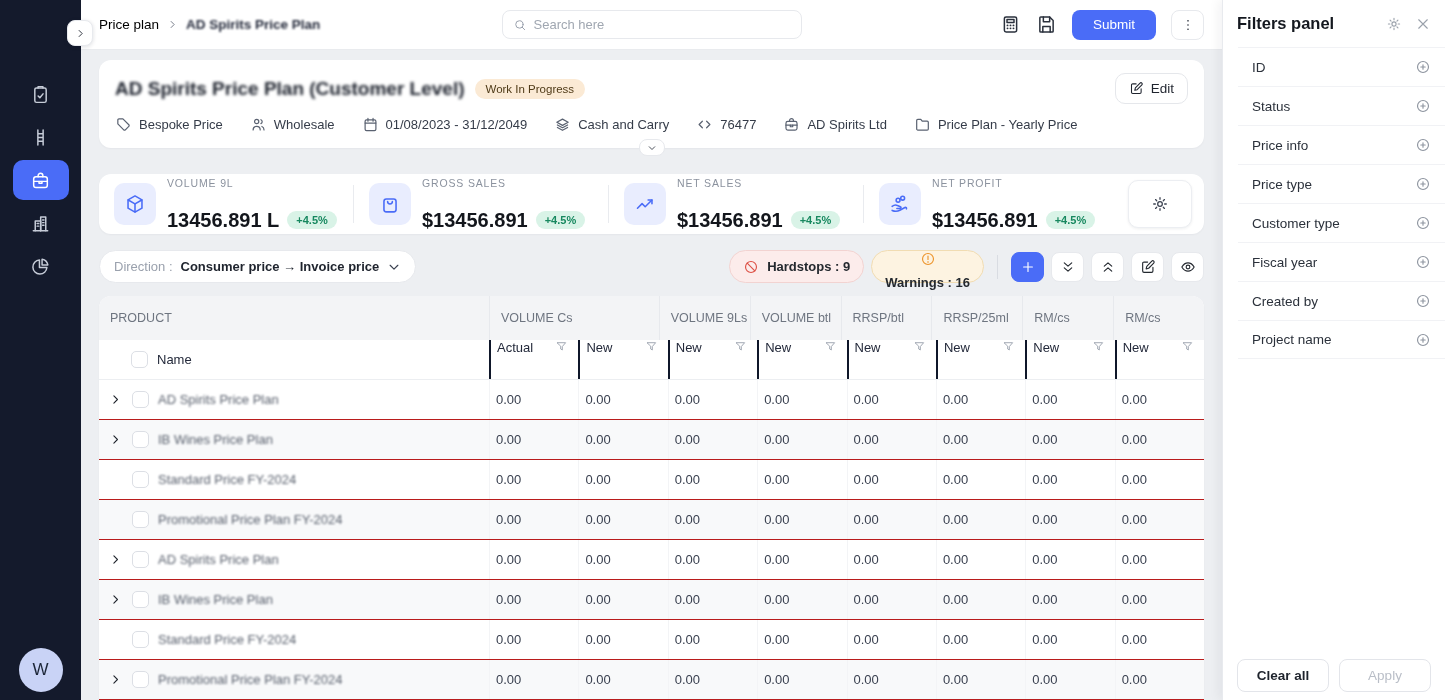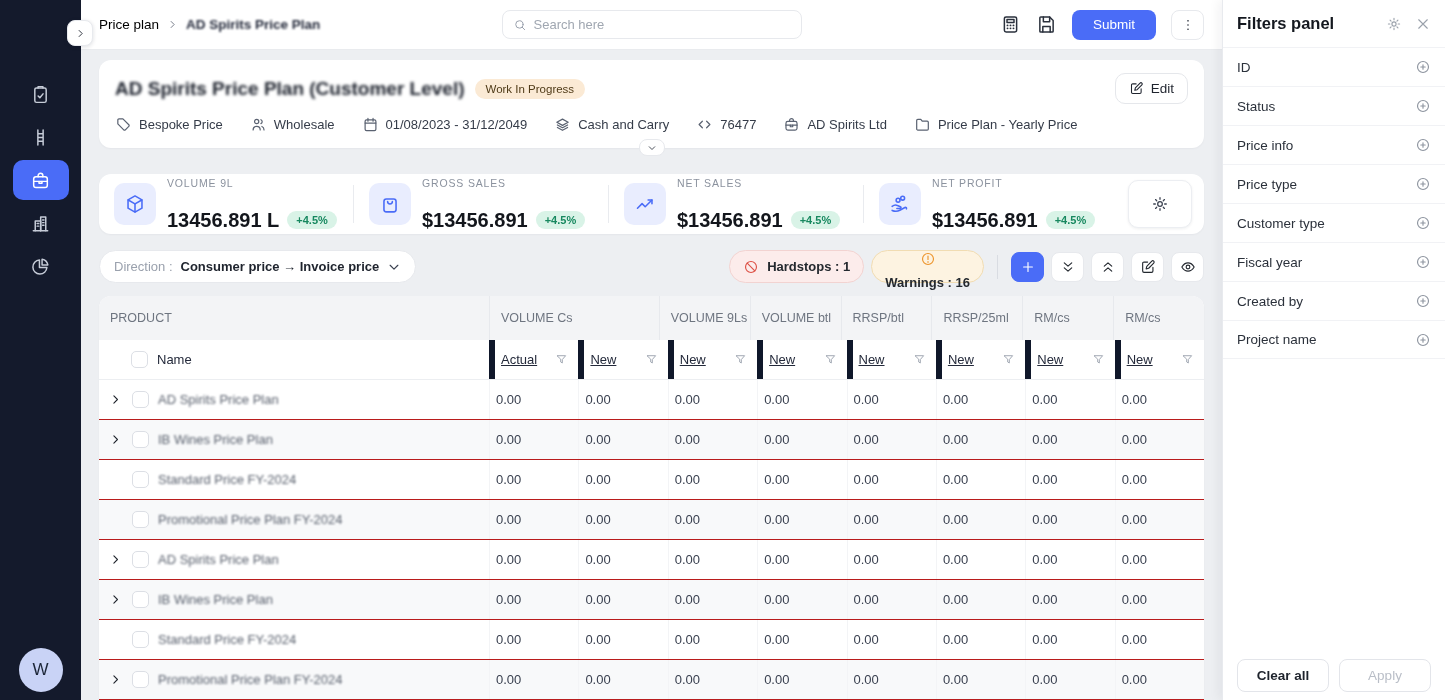--- a/index.html
+++ b/index.html
@@ -80,38 +80,38 @@
   .sq-btn .ic { width:16px; height:16px; }
   .sq-btn.blue { background:#4A6CF7; border-color:#4A6CF7; color:#fff; }
 
   
   .table-card { margin-top:13px; border-radius:12px 12px 0 0; overflow:hidden; box-shadow:0 1px 2px rgba(16,24,40,.04); background:#fff; }
   .tg-row { display:flex; background:#F3F4F6; height:44px; align-items:center; color:#6E7580; font-size:12.5px; }
   .tg-cell { padding-left:11px; display:flex; align-items:center; height:100%; border-left:1px solid #E7E9ED; }
   .tg-cell.prod { border-left:none; flex:0 0 390px; }
   .th-row { display:flex; height:40px; align-items:center; background:#fff; border-bottom:1px solid #ECEEF1; font-size:13px; color:#23293A; }
   .th-name { flex:0 0 390px; display:flex; align-items:center; gap:9px; padding-left:32px; height:100%; }
-  .th-cell { flex:1 1 0%; display:flex; align-items:center; justify-content:space-between; padding:0 10px 0 6px; border-left:6px solid #0f172a; height:100%; font-weight:500;text-decoration:underline; }
+  .th-cell { flex:1 1 0%; display:flex; align-items:flex-start; justify-content:space-between; padding:0 10px 0 6px; border-left:2px solid #0f172a; height:100%; font-weight:500; }
   .th-cell .ic { width:13px; height:13px; color:#9AA1AD; }
   .checkbox { width:17px; height:17px; border:1.5px solid #DCDFE5; border-radius:5px; background:#fff; flex:0 0 17px; cursor:pointer; }
   .t-row { display:flex; height:40px; align-items:center; background:#fff; border-bottom:1px solid #b91c1c; font-size:13px; }
   .t-row.alt { background:#F8F9FA; }
   .t-name { flex:0 0 390px; display:flex; align-items:center; gap:7px; padding-left:10px; height:100%; }
   .t-chev { width:16px; height:13px; display:flex; color:#1F242C; cursor:pointer; flex:0 0 16px; }
   .t-chev.hidden-chev { visibility:hidden; }
   .t-label { color:#59606D; filter:blur(1.1px); margin-left:2px; }
   .t-cell { flex:1 1 0%; padding-left:6px; color:#3A4150; border-left:1px solid #F3F4F6; height:100%; display:flex; align-items:center; }
 
   
   .filters-panel { flex:0 0 223px; background:#fff; border-left:1px solid #E8EAEE; box-shadow:-4px 0 10px rgba(16,24,40,.05); display:flex; flex-direction:column; z-index:3; }
   .fp-header { height:47px; display:flex; align-items:center; padding:0 14px; gap:13px; flex:0 0 47px; }
   .fp-title { font-size:16.5px; font-weight:700; color:#14181F; margin-right:auto; }
   .fp-icon-btn { background:none; border:none; color:#9AA1AB; display:flex; cursor:pointer; }
   .fp-icon-btn .ic { width:16px; height:16px; }
-  .fp-list { flex:1 1 auto; }
+  .fp-list { flex:1 1 auto;margin-left:15px; }
   .fp-item { width:100%; height:39px; display:flex; align-items:center; justify-content:space-between; padding:0 14px; border-top:1px solid #F1F2F5; font-size:13.5px; color:#2B313B; cursor:pointer; background:none; border-left:none; border-right:none; border-bottom:none; font-family:inherit; }
   .fp-item:last-child { border-bottom:1px solid #F1F2F5; }
   .fp-item .ic { width:16px; height:16px; color:#8D949F; }
   .fp-footer { padding:0 14px 8px; display:flex; gap:10px; }
   .fp-btn { flex:1; height:33px; border-radius:8px; border:1px solid #E3E5EA; background:#fff; font-size:13.5px; cursor:pointer; font-family:inherit; }
   .fp-btn.clear { font-weight:600; color:#1E232C; }
   .fp-btn.apply { color:#B9BEC7; font-weight:500; }
 
   .ic { display:inline-flex; }
   .ic svg { width:100%; height:100%; display:block; }
@@ -421,21 +421,21 @@
             </span>
         </button>
         <div class="toolbar-right">
           <span class="pill hardstop-pill">
             <span class="ic">
                 <svg viewBox="0 0 24 24" fill="none" stroke="currentColor" stroke-width="1.7" stroke-linecap="round" stroke-linejoin="round">
                   <circle cx="12" cy="12" r="8.2"></circle>
                   <path d="M6.3 6.3l11.4 11.4"></path>
                 </svg>
               </span>
-            <span>Hardstops : 1</span>
+            <span>Hardstops : 9</span>
           </span>
           <span class="pill warning-pill">
             <span class="ic">
                 <svg viewBox="0 0 24 24" fill="none" stroke="currentColor" stroke-width="1.7" stroke-linecap="round" stroke-linejoin="round">
                   <circle cx="12" cy="12" r="8.2"></circle>
                   <path d="M12 7.6v5.2"></path>
                   <path d="M12 16.4h.01" stroke-width="2.4"></path>
                 </svg>
               </span>
             <span>Warnings : 16</span>

